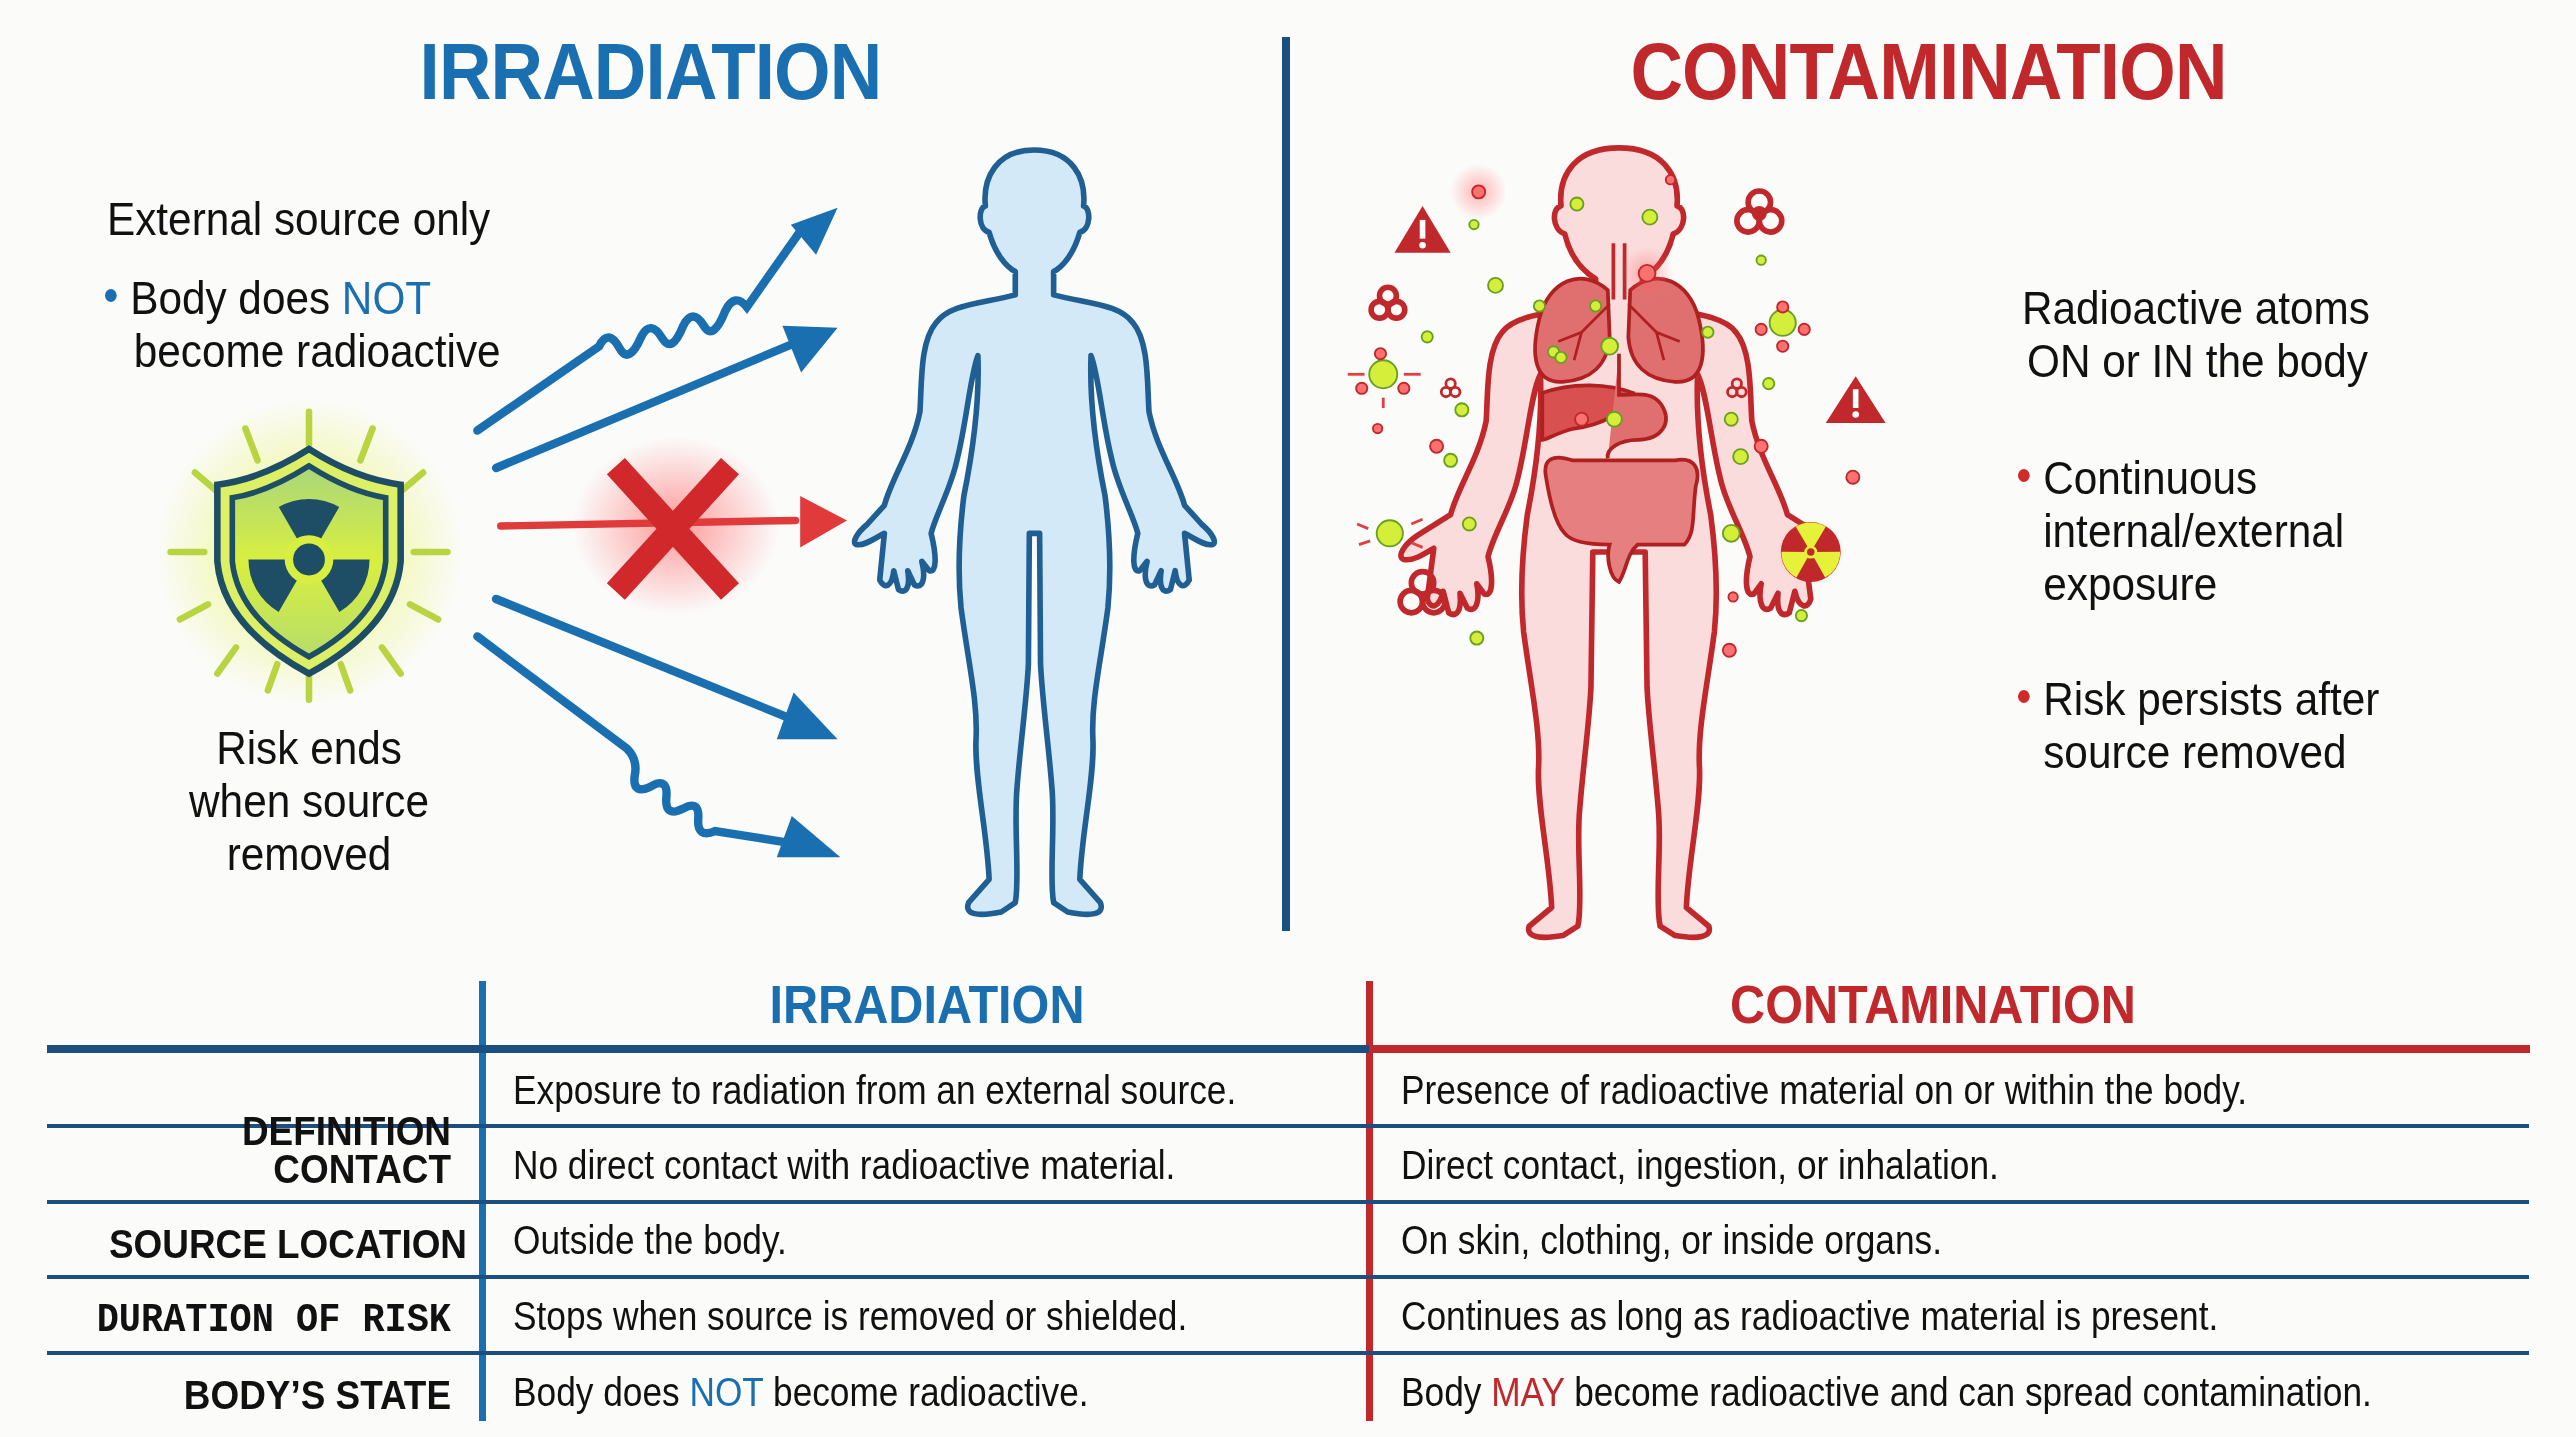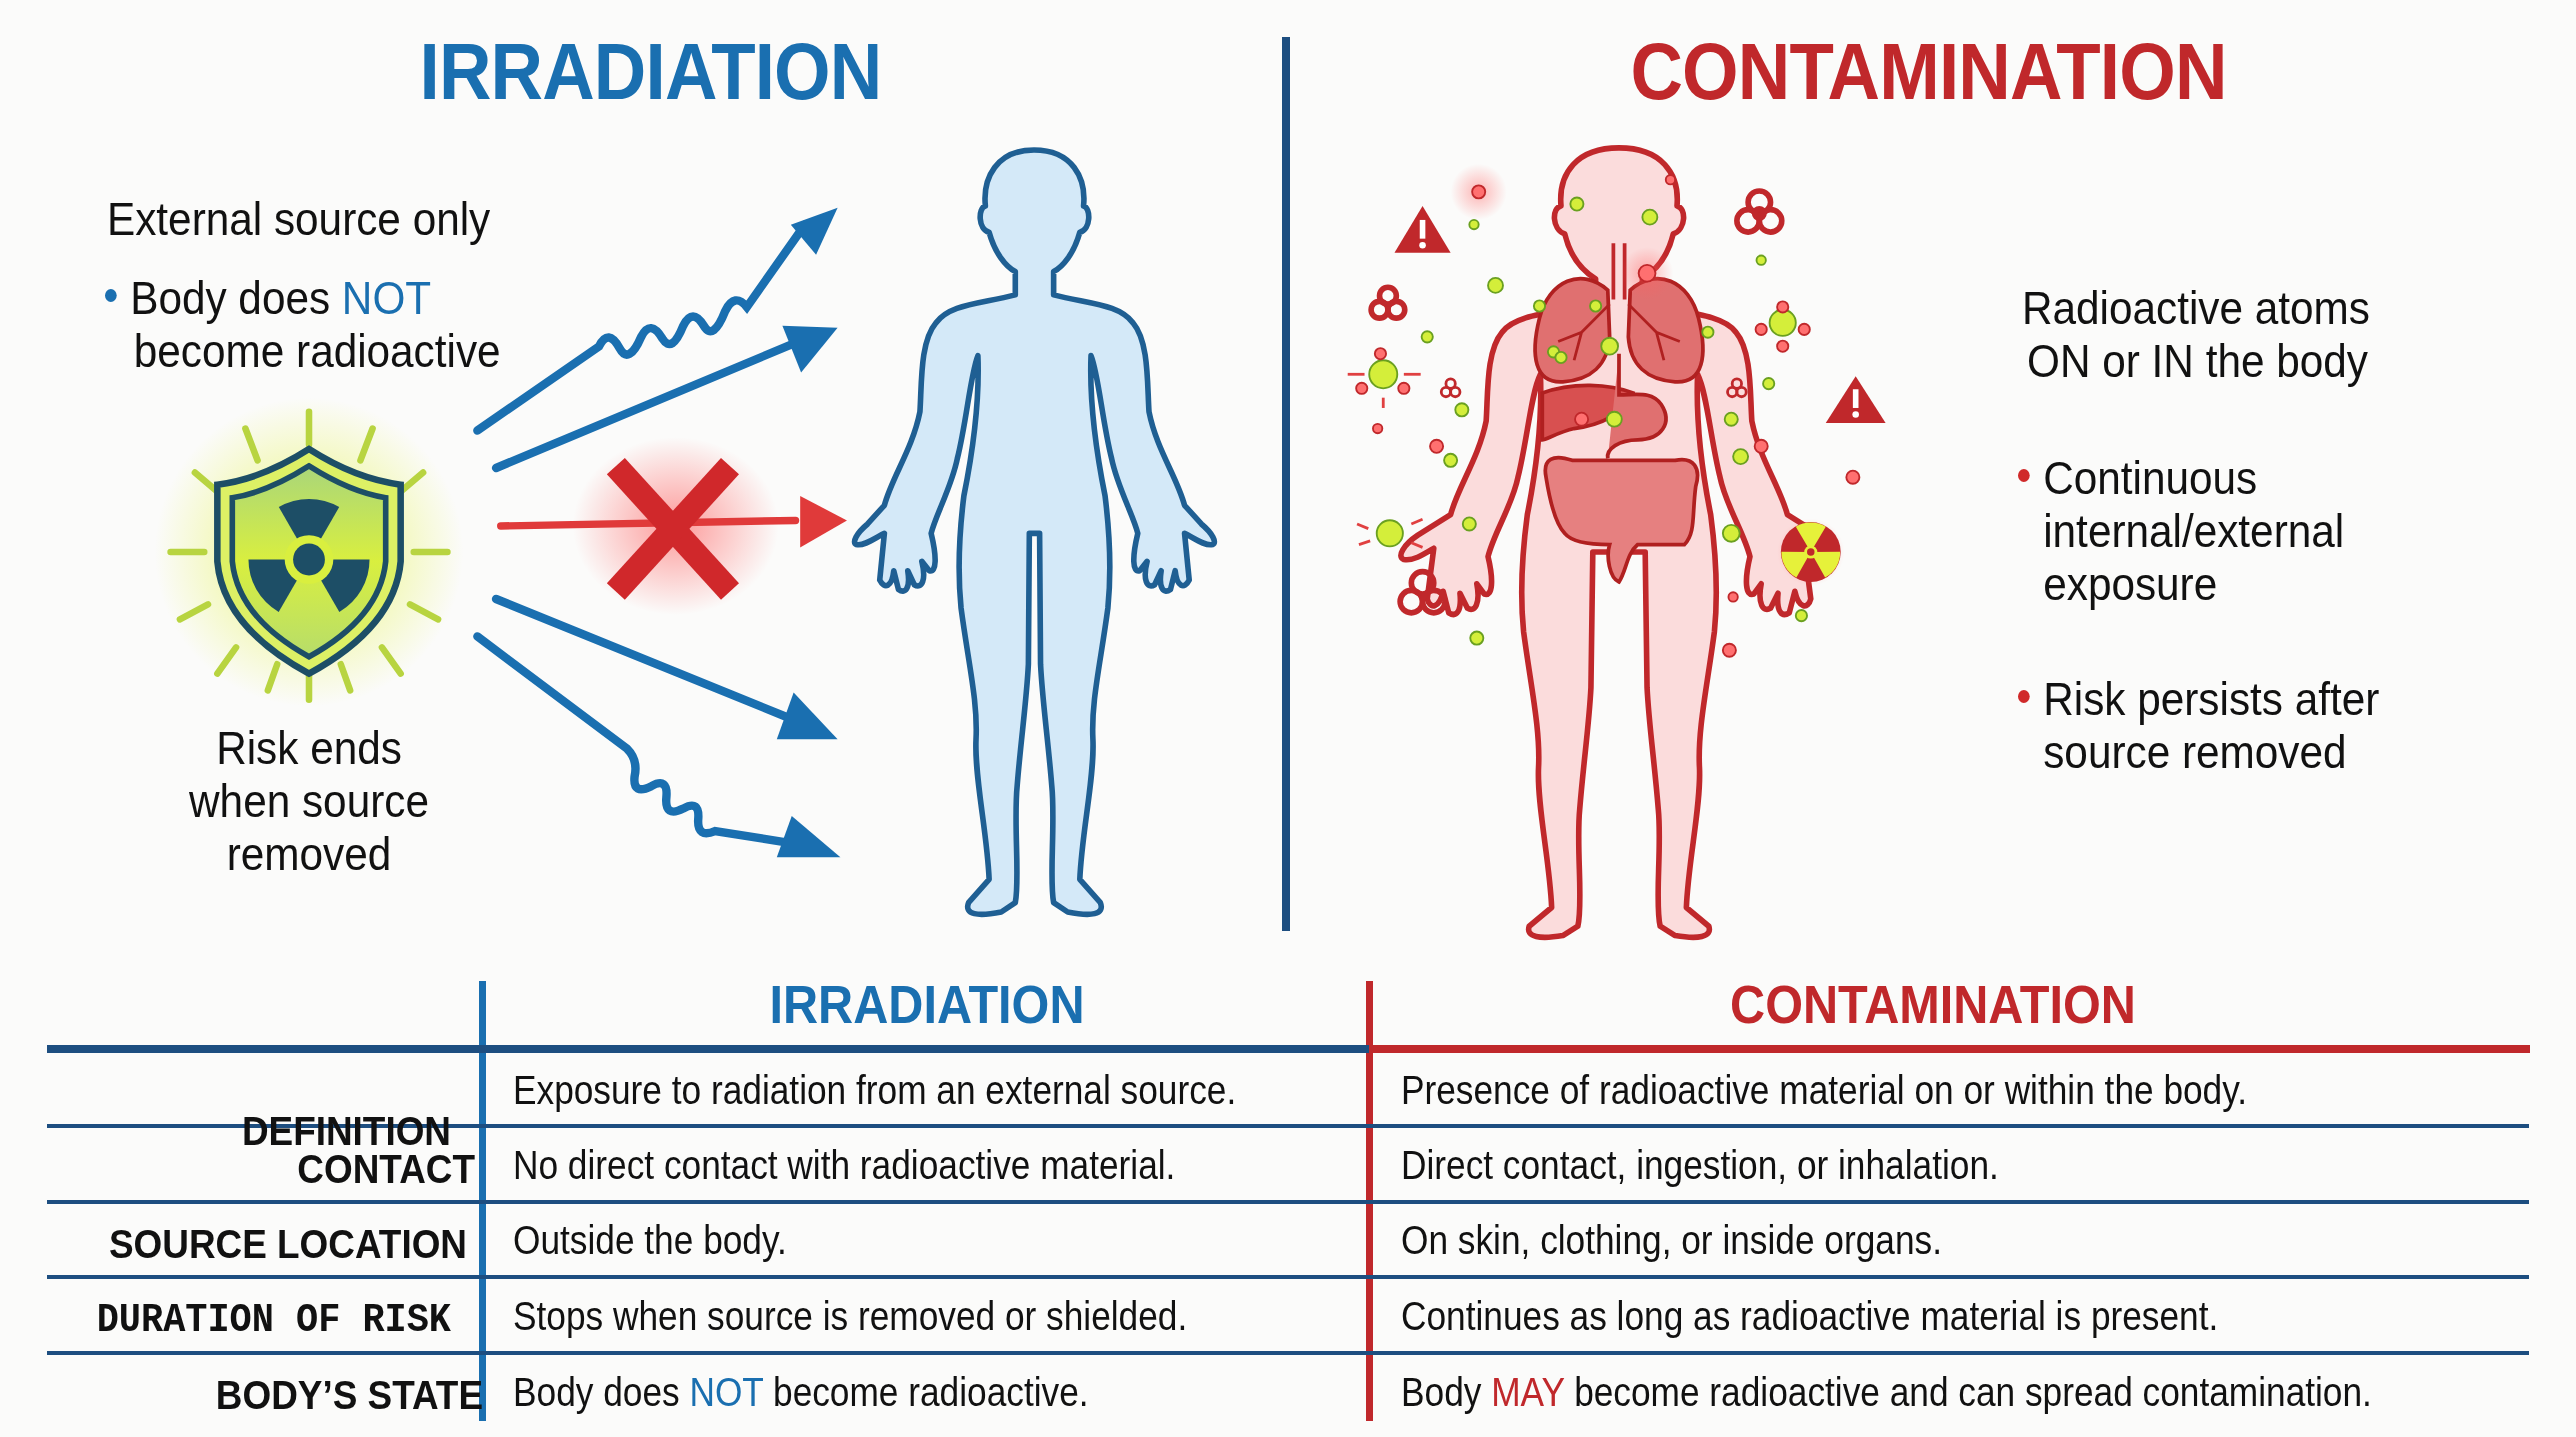--- a/index.html
+++ b/index.html
@@ -299,21 +299,21 @@
 
   <div>
     <div class="abs" style="left:0;top:1100px;width:451px;height:56px;">
         <div class="row-label" style="top:7.5px;">DEFINITION</div>
       </div>
     <div class="cell" style="left:513px;top:1067px;">Exposure to radiation from an external source.</div>
     <div class="cell" style="left:1401px;top:1067px;">Presence of radioactive material on or within the body.</div>
   </div>
 
   <div>
-    <div class="abs" style="left:0;top:1138px;width:451px;height:56px;padding-left:24px;">
+    <div class="abs" style="left:0;top:1138px;width:451px;height:56px;">
         <div class="row-label" style="top:7.5px;">CONTACT</div>
       </div>
     <div class="cell" style="left:513px;top:1142px;">No direct contact with radioactive material.</div>
     <div class="cell" style="left:1401px;top:1142px;">Direct contact, ingestion, or inhalation.</div>
   </div>
 
   <div>
     <div class="abs" style="left:16px;top:1213px;width:451px;height:56px;">
         <div class="row-label" style="top:7.5px;">SOURCE LOCATION</div>
       </div>
@@ -323,21 +323,21 @@
 
   <div>
     <div class="abs" style="left:0;top:1289px;width:451px;height:56px;font-family:Liberation Mono, monospace;">
         <div class="row-label" style="top:7.5px;">DURATION OF RISK</div>
       </div>
     <div class="cell" style="left:513px;top:1293px;">Stops when source is removed or shielded.</div>
     <div class="cell" style="left:1401px;top:1293px;">Continues as long as radioactive material is present.</div>
   </div>
 
   <div>
-    <div class="abs" style="left:0;top:1364px;width:451px;height:56px;padding-left:32px;">
+    <div class="abs" style="left:0;top:1364px;width:451px;height:56px;">
         <div class="row-label" style="top:7.5px;">BODY’S STATE</div>
       </div>
     <div class="cell" style="left:513px;top:1369px;">
       <span>Body does </span><span class="hl-blue">NOT</span><span> become radioactive.</span>
     </div>
     <div class="cell" style="left:1401px;top:1369px;">
       <span>Body </span><span class="hl-red">MAY</span><span> become radioactive and can spread contamination.</span>
     </div>
   </div>
 </div>

